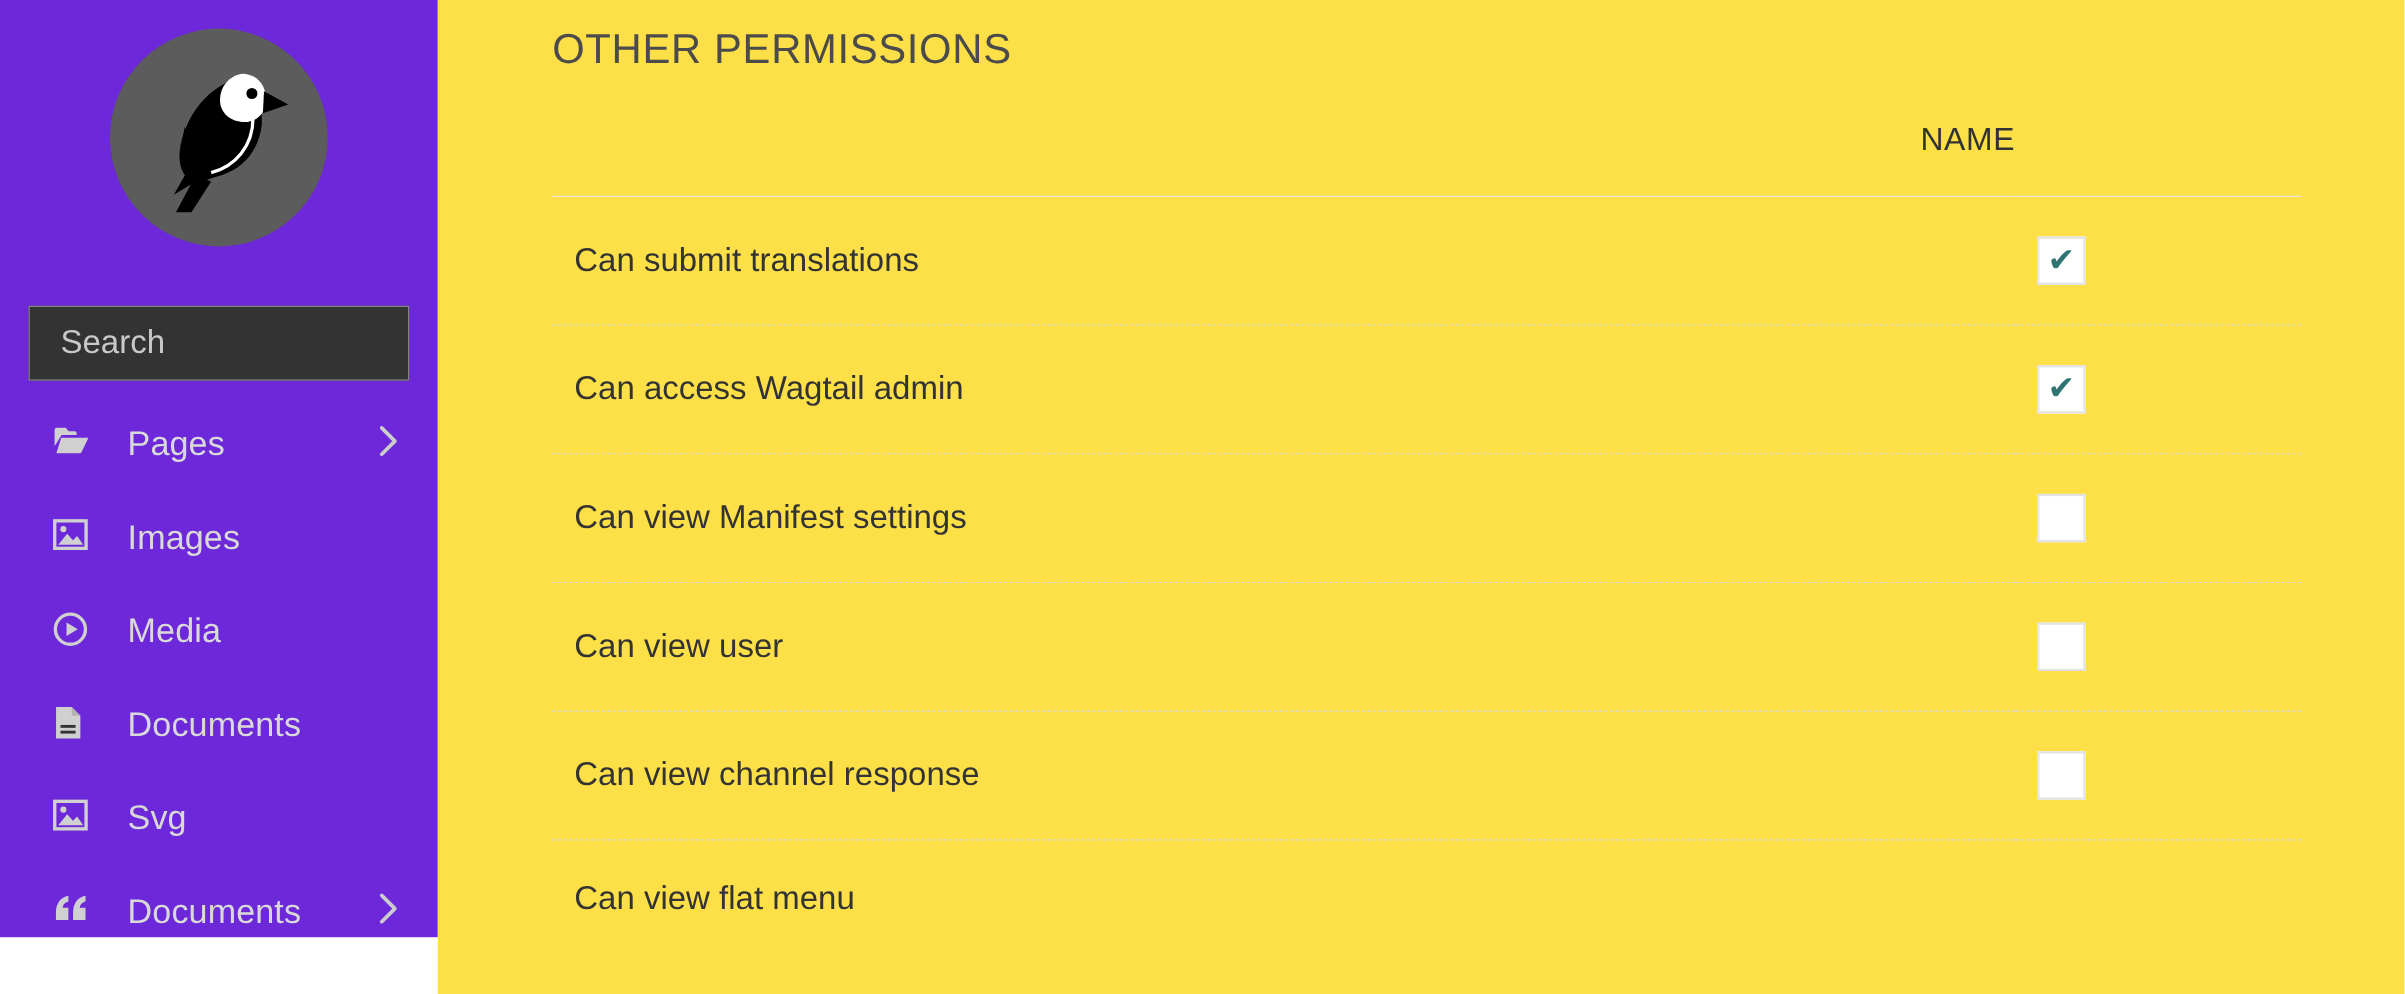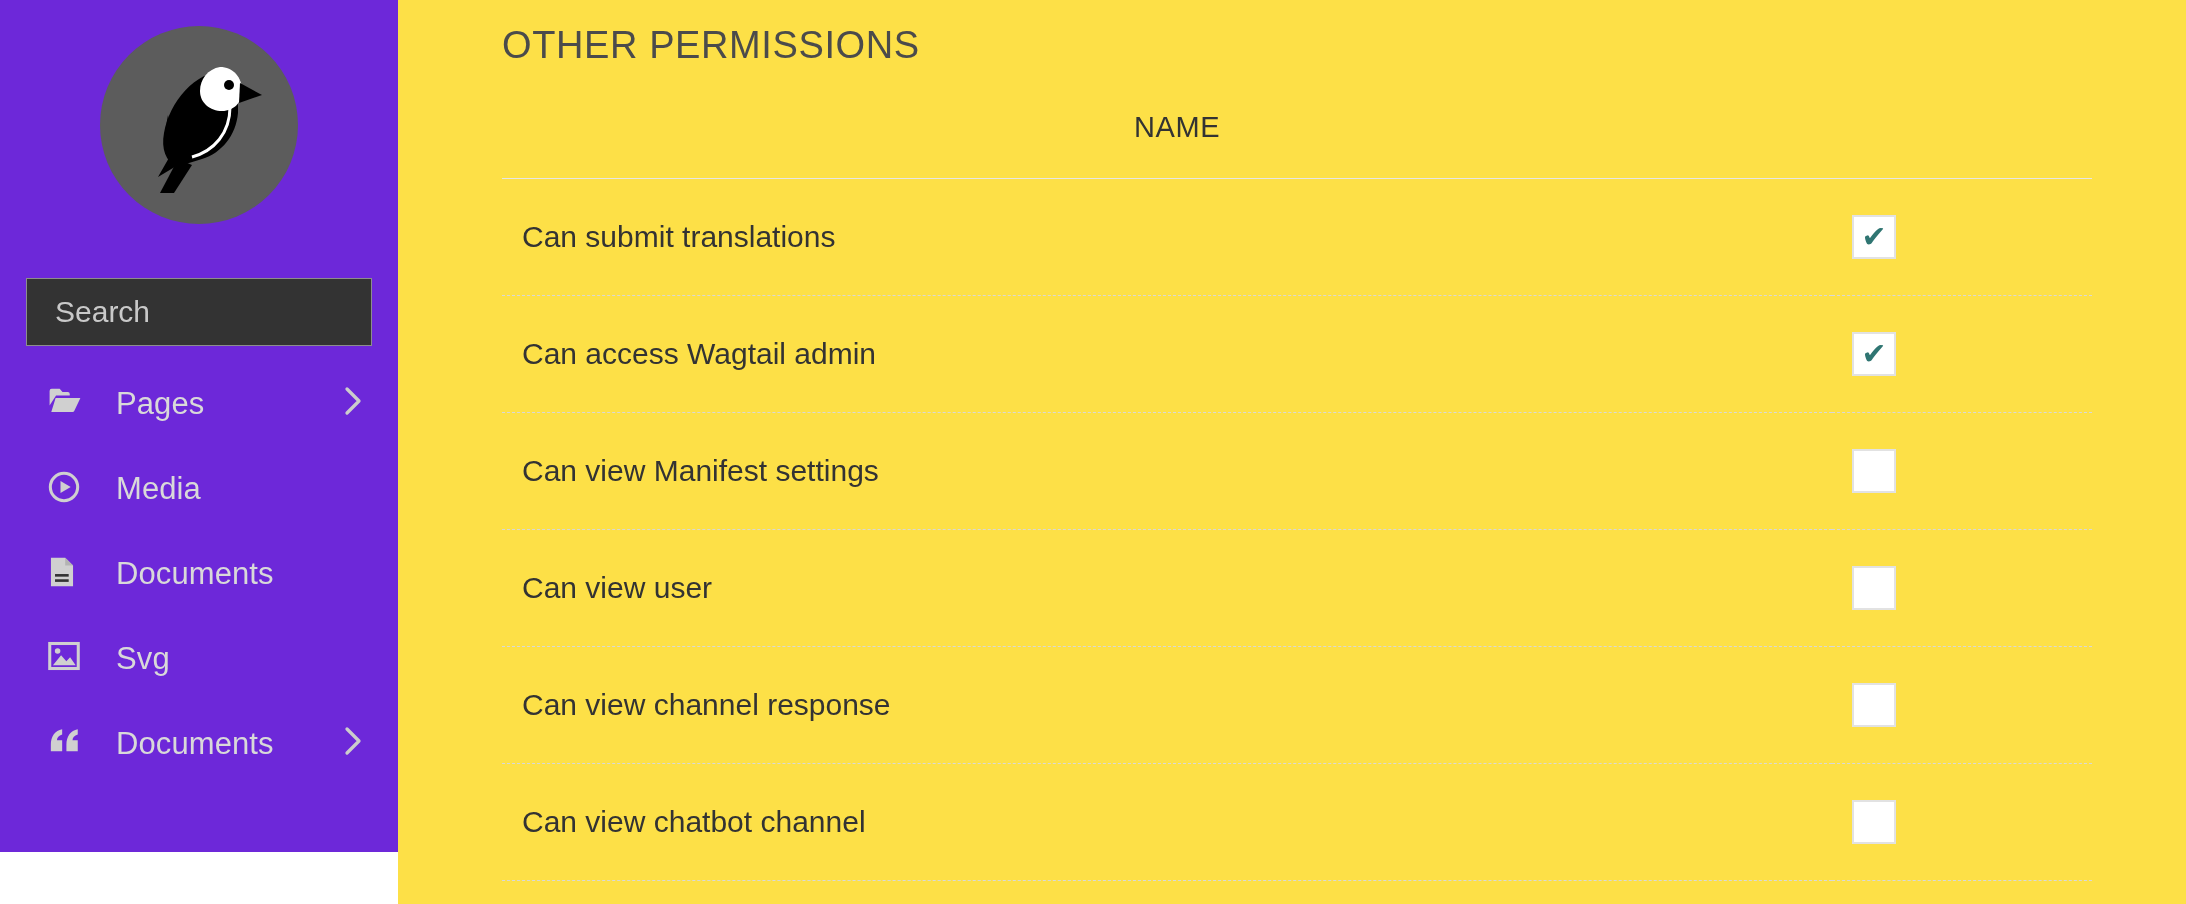--- a/index.html
+++ b/index.html
@@ -133,21 +133,21 @@
     padding: 24px 0 0 104px;
   }
 
   .perm-table {
     margin: 44px 0 0 104px;
     width: 1590px;
     border-collapse: collapse;
   }
 
   .perm-table th {
-    text-align: center;
+    text-align: right;
     font-weight: normal;
     font-size: 29px;
     color: #333333;
     letter-spacing: 0.6px;
     padding: 0 0 34px 20px;
     border-bottom: 1px solid #e6e6e6;
   }
   .perm-table th.col-check { width: 260px; }
 
   .perm-table td {
@@ -233,20 +233,32 @@
         </span>
         <span class="nav-label">Pages</span>
         <span class="nav-chevron">
           <svg width="20" height="30" viewBox="0 0 12 20" fill="none" stroke="#cccccc" stroke-width="2.2" stroke-linecap="round" stroke-linejoin="round">
             <polyline points="2,2 10,10 2,18"></polyline>
           </svg>
         </span>
       </a>
         </li>
 
+      <li>
+          <a class="nav-item" href="#">
+        <span class="nav-icon">
+          <svg width="32" height="30" viewBox="0 0 22 20" fill="none">
+            <rect x="1.2" y="1.4" width="19.6" height="17.2" stroke="#d0d0d0" stroke-width="2.1"></rect>
+            <circle cx="6.6" cy="6.6" r="1.9" fill="#d0d0d0"></circle>
+            <path d="M3.4 16.4 L9 9.4 L12.6 13.6 L15.2 10.8 L19 16.4 Z" fill="#d0d0d0"></path>
+          </svg>
+        </span>
+        <span class="nav-label">Images</span>
+      </a>
+        </li>
 
       <li>
           <a class="nav-item" href="#">
         <span class="nav-icon">
           <svg width="32" height="32" viewBox="0 0 22 22" fill="none">
             <circle cx="11" cy="11" r="9.4" stroke="#d0d0d0" stroke-width="2.1"></circle>
             <path d="M8.6 6.8 L15.6 11 L8.6 15.2 Z" fill="#d0d0d0"></path>
           </svg>
         </span>
         <span class="nav-label">Media</span>
@@ -330,24 +342,20 @@
           </tr>
           <tr>
             <td>Can view user</td>
             <td class="td-check"><span class="checkbox"></span></td>
           </tr>
           <tr>
             <td>Can view channel response</td>
             <td class="td-check"><span class="checkbox"></span></td>
           </tr>
           <tr>
-            <td>Can view chatbot channel</td>
-            <td class="td-check"><span class="checkbox"></span></td>
-          </tr>
-          <tr>
             <td>Can view flat menu</td>
             <td class="td-check"></td>
           </tr>
         </tbody>
     </table>
 
   </main>
 </div>
 
 </body></html>

